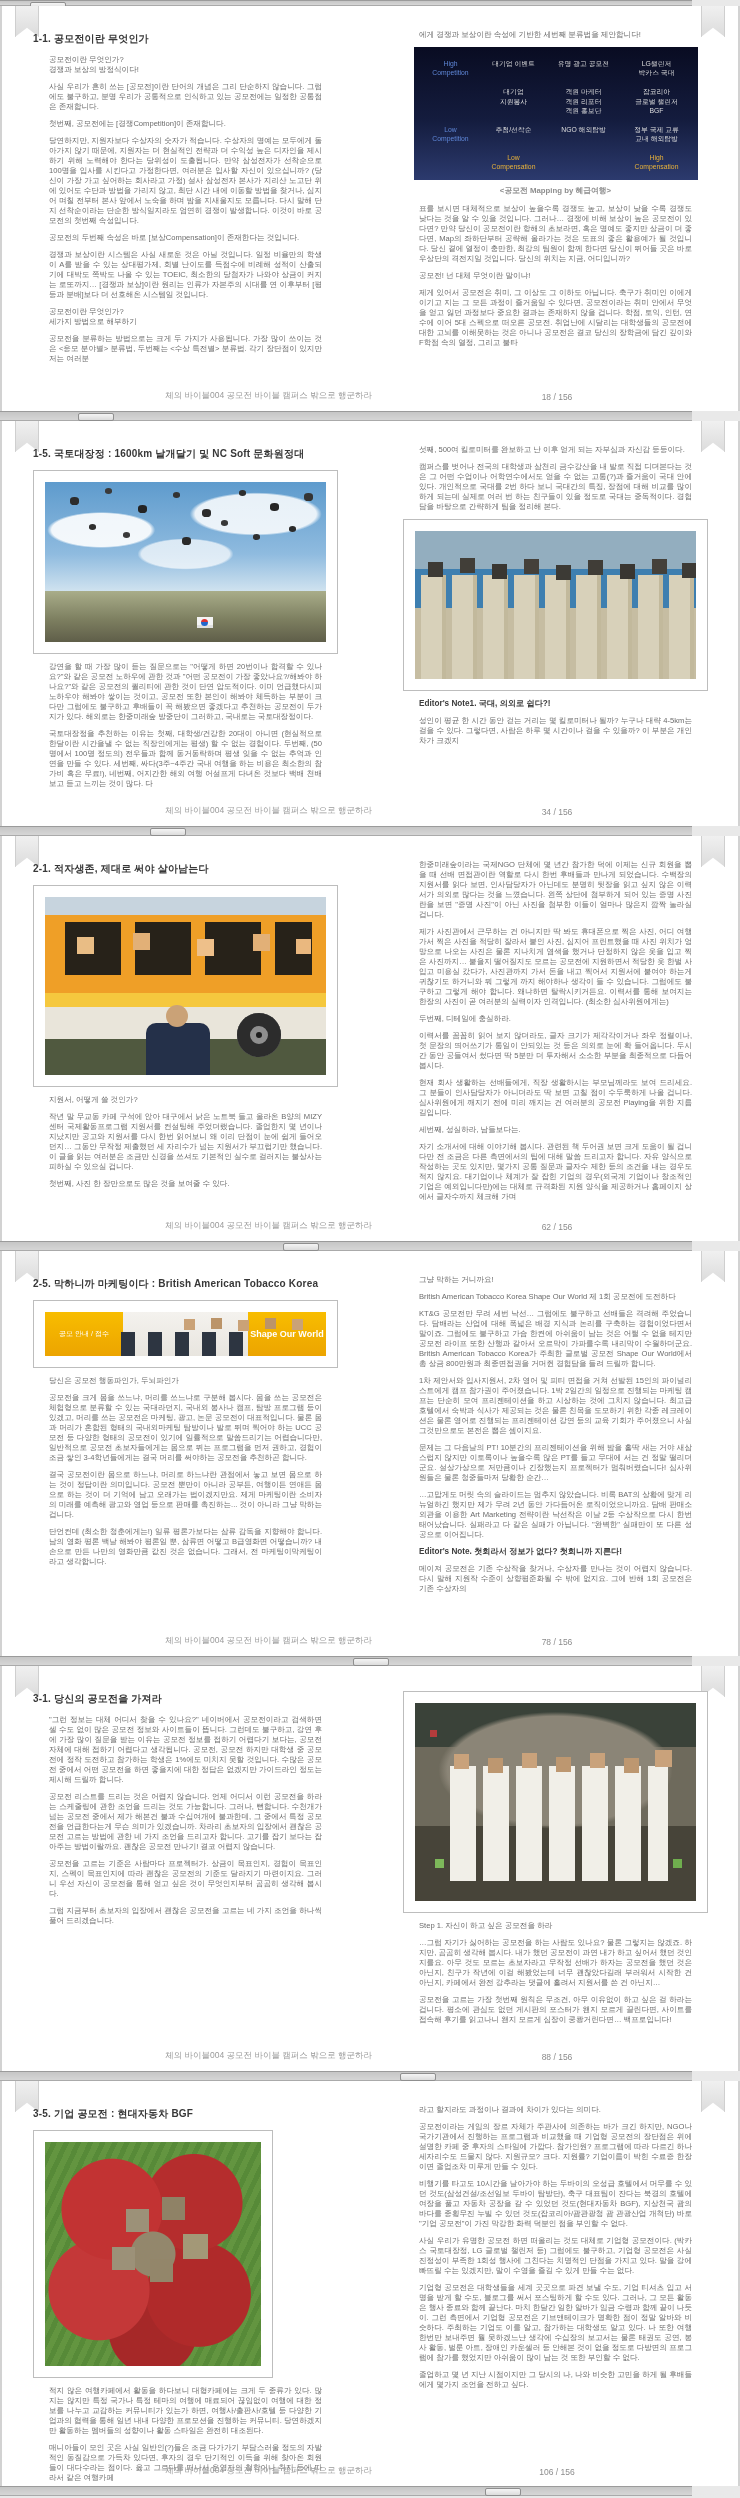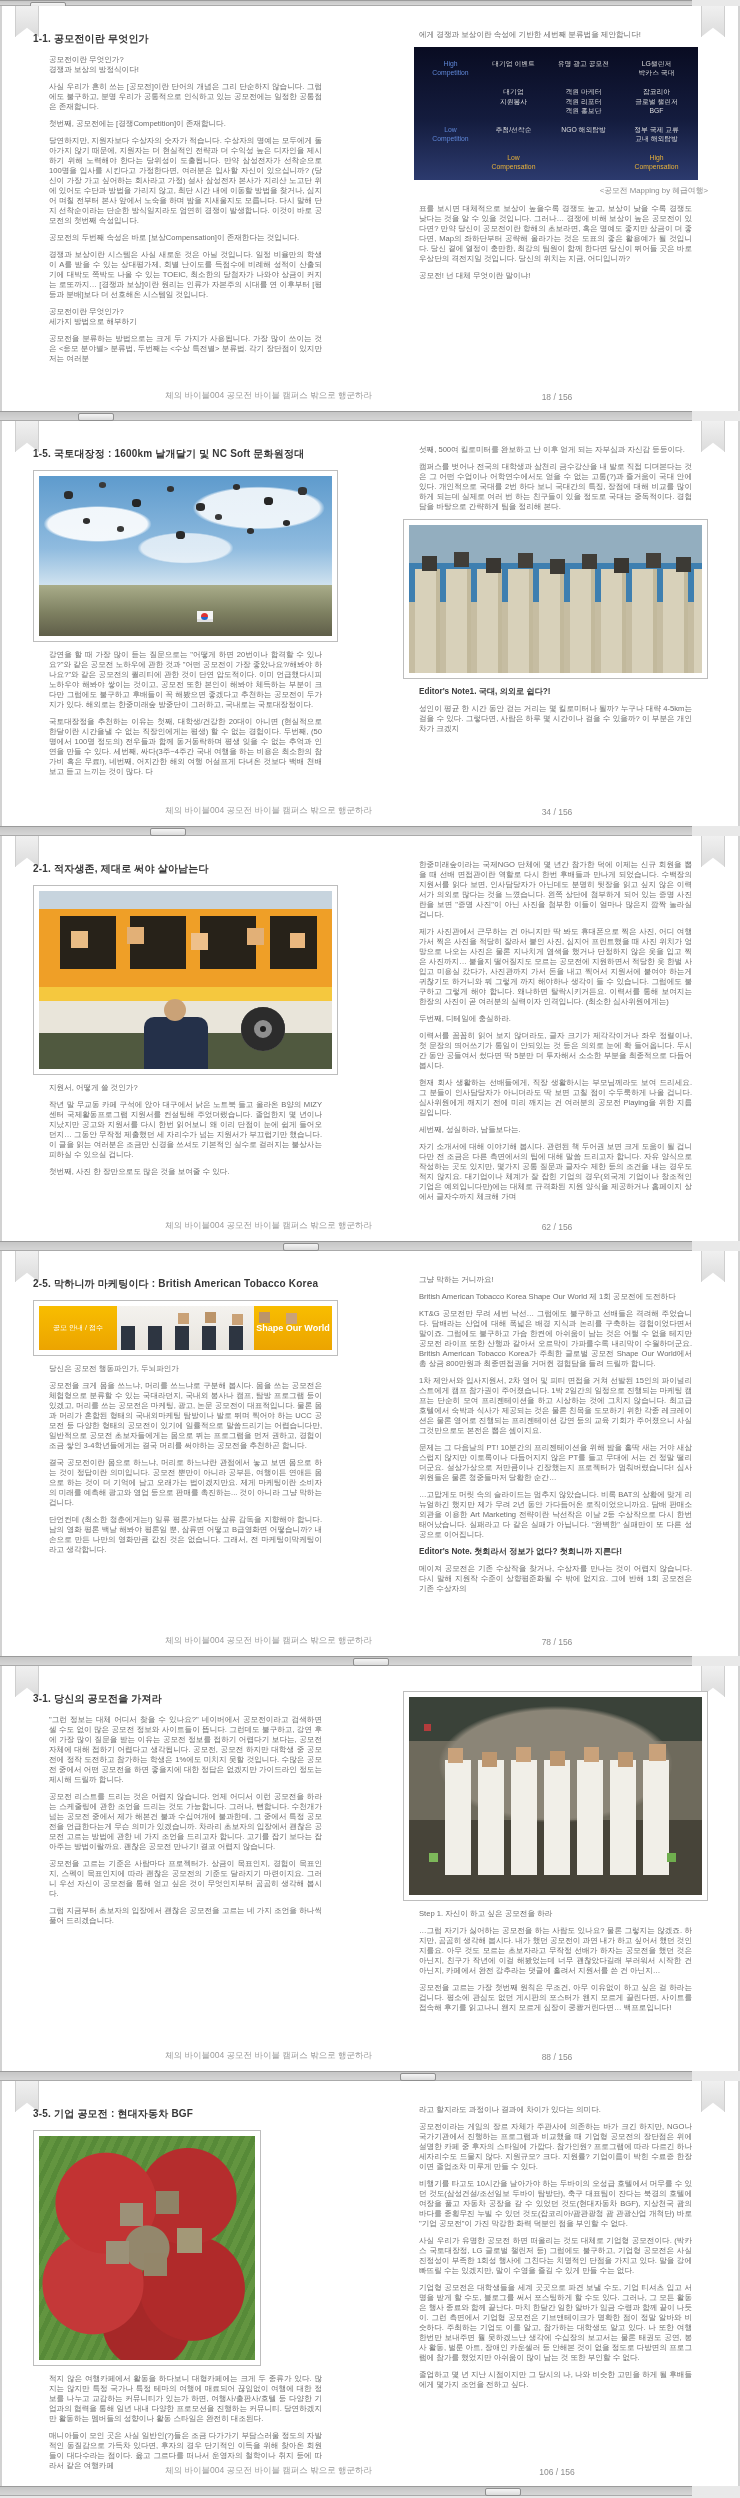--- a/index.html
+++ b/index.html
@@ -14,21 +14,21 @@
   .rib{position:absolute;top:0;width:22px;height:30px;background:linear-gradient(#f0f0f0,#dcdcdc);border:1px solid #cfcfcf;border-top:none;clip-path:polygon(0 0,100% 0,100% 100%,50% 70%,0 100%);}
   .rib.l{left:13px;} .rib.r{right:13px;}
   .col{position:absolute;top:24px;width:305px;}
   .col.l{left:31px;} .col.r{left:401px;}
   .hd{font-weight:bold;color:#383838;font-size:10px;margin:2px 0 9px;letter-spacing:.2px;}
   .p{font-size:7.6px;line-height:10px;color:#6b6b6b;margin:0 16px 7px;text-align:justify;white-space:pre-line;}
   .p.b{font-weight:bold;color:#3d3d3d;font-size:8.2px;}
   .foot{position:absolute;bottom:9px;width:370px;text-align:center;color:#9a9a9a;font-size:8.5px;}
   .foot.l{left:0;text-align:right;} .foot.r{left:370;left:370px;color:#8c8c8c;}
   
-  .photo{border:1px solid #bdbdbd;background:#fff;padding:5px;margin:1px 0 8px;}
+  .photo{border:1px solid #bdbdbd;background:#fff;padding:11px;margin:1px 0 8px;}
   .art{position:relative;overflow:hidden;}
   
   #art-hats{height:160px;background:
     radial-gradient(ellipse 90px 30px at 20% 30%,rgba(255,255,255,.9) 55%,transparent 60%),
     radial-gradient(ellipse 110px 36px at 75% 20%,rgba(255,255,255,.85) 55%,transparent 60%),
     radial-gradient(ellipse 80px 26px at 50% 45%,rgba(255,255,255,.7) 55%,transparent 60%),
     linear-gradient(180deg,#5e9bcd 0%,#8fbbdf 45%,#cfe2ef 68%,#a9ad8a 68%,#7d7f60 86%,#5f5e49 100%);}
   #art-hats .specks{position:absolute;top:0;left:0;width:3px;height:2px;background:transparent;border-radius:50%;
     box-shadow:28px 18px 0 3px #2c2c2c,62px 8px 0 2px #3a3a3a,96px 26px 0 3px #242424,130px 12px 0 2px #333,
     160px 30px 0 3px #2c2c2c,196px 10px 0 2px #2e2e2e,228px 24px 0 3px #262626,262px 14px 0 3px #343434,
@@ -76,21 +76,21 @@
     radial-gradient(circle at 71% 68%,#b02a2a 0 52px,transparent 53px),
     radial-gradient(circle at 50% 84%,#a62828 0 44px,transparent 45px),
     repeating-linear-gradient(115deg,#639540 0 6px,#578a38 6px 11px);}
   #art-grass .hats{position:absolute;top:0;left:0;width:1px;height:1px;
     box-shadow:92px 78px 0 11px #9c9178,128px 66px 0 11px #8f8266,150px 104px 0 12px #a39877,116px 128px 0 11px #93866a,78px 116px 0 11px #9c9178;}
   
   .maptbl{width:272px;margin:4px auto 5px;padding:12px 6px 8px;background:linear-gradient(180deg,#090c22 0%,#141c3e 55%,#2c3a6e 100%);display:grid;grid-template-columns:62px 64px 76px 70px;row-gap:10px;column-gap:0;}
   .maptbl .mc{font-size:6.8px;line-height:1.35;color:#dfdfdf;text-align:center;white-space:pre-line;}
   .maptbl .mc.blue{color:#5f87d8;}
   .maptbl .mc.yel{color:#e8b23a;}
-  .cap{font-size:7.8px;color:#8e8e8e;text-align:right;margin:0 0 8px;}
+  .cap{font-size:7.8px;color:#8e8e8e;text-align:center;margin:0 0 8px;font-weight:bold;}
 </style>
 </head>
 <body>
 
 <div class="viewer">
 
   <div class="sep half">
       <div class="thumb" style="left:30px"></div>
     </div>
 
@@ -137,20 +137,21 @@
         <div class="mc"></div>
         <div class="mc yel">Low
 Compensation</div>
         <div class="mc"></div>
         <div class="mc yel">High
 Compensation</div>
       </div>
       <div class="cap">&lt;공모전 Mapping by 혜급여행&gt;</div>
       <div class="p">표를 보시면 대체적으로 보상이 높을수록 경쟁도 높고, 보상이 낮을 수록 경쟁도 낮다는 것을 알 수 있을 것입니다. 그러나… 경쟁에 비해 보상이 높은 공모전이 있다면? 만약 당신이 공모전이란 항해의 초보라면, 혹은 명예도 좋지만 상금이 더 좋다면, Map의 좌하단부터 공략해 올라가는 것은 도표의 좋은 활용예가 될 것입니다. 당신 곁에 열정이 충만한, 최강의 팀원이 함께 한다면 당신이 뛰어들 곳은 바로 우상단의 격전지일 것입니다. 당신의 위치는 지금, 어디입니까?</div>
       <div class="p">공모전! 넌 대체 무엇이란 말이냐!</div>
+      <div class="p">제게 있어서 공모전은 취미, 그 이상도 그 이하도 아닙니다. 축구가 취미인 이에게 이기고 지는 그 모든 과정이 즐거움일 수 있다면, 공모전이라는 취미 안에서 무엇을 얻고 잃던 과정보다 중요한 결과는 존재하지 않을 겁니다. 학점, 토익, 인턴, 연수에 이어 5대 스펙으로 떠오른 공모전. 취업난에 시달리는 대학생들의 공모전에 대한 고뇌를 이해못하는 것은 아니나 공모전은 결코 당신의 장학금에 담긴 깊이와 F학점 속의 열정, 그리고 불타</div>
     </div>
     <div class="foot l">체의 바이블004 공모전 바이블 캠퍼스 밖으로 행군하라</div>
     <div class="foot r">18 / 156</div>
   </div>
   <div class="sep">
       <div class="thumb" style="left:78px"></div>
     </div>
 
   <div class="spread">
     <div class="rib l"></div>
@@ -240,21 +241,21 @@
       <div class="p">당신은 공모전 행동파인가, 두뇌파인가</div>
       <div class="p">공모전을 크게 몸을 쓰느냐, 머리를 쓰느냐로 구분해 봅시다. 몸을 쓰는 공모전은 체험형으로 분류할 수 있는 국대라던지, 국내외 봉사나 캠프, 탐방 프로그램 등이 있겠고, 머리를 쓰는 공모전은 마케팅, 광고, 논문 공모전이 대표적입니다. 물론 몸과 머리가 혼합된 형태의 국내외마케팅 탐방이나 발로 뛰며 찍어야 하는 UCC 공모전 등 다양한 형태의 공모전이 있기에 일률적으로 말씀드리기는 어렵습니다만, 일반적으로 공모전 초보자들에게는 몸으로 뛰는 프로그램을 먼저 권하고, 경험이 조금 쌓인 3-4학년들에게는 결국 머리를 써야하는 공모전을 추천하곤 합니다.</div>
       <div class="p">결국 공모전이란 몸으로 하느냐, 머리로 하느냐란 관점에서 놓고 보면 몸으로 하는 것이 정답이란 의미입니다. 공모전 뿐만이 아니라 공부든, 여행이든 연애든 몸으로 하는 것이 더 기억에 남고 오래가는 법이겠지만요. 제게 마케팅이란 소비자의 미래를 예측해 광고와 영업 등으로 판매를 촉진하는... 것이 아니라 그냥 막하는 겁니다.</div>
       <div class="p">단언컨데 (최소한 청춘에게는!) 일류 평론가보다는 삼류 감독을 지향해야 합니다. 남의 영화 평론 백날 해봐야 평론일 뿐, 삼류면 어떻고 B급영화면 어떻습니까? 내 손으로 만든 나만의 영화만큼 값진 것은 없습니다. 그래서, 전 마케팅이막케팅이라고 생각합니다.</div>
     </div>
     <div class="col r">
       <div class="p">그냥 막하는 거니까요!</div>
       <div class="p">British American Tobacco Korea Shape Our World 제 1회 공모전에 도전하다</div>
       <div class="p">KT&amp;G 공모전만 무려 세번 낙선… 그럼에도 불구하고 선배들은 격려해 주었습니다. 담배라는 산업에 대해 폭넓은 배경 지식과 논리를 구축하는 경험이었다면서 말이죠. 그럼에도 불구하고 가슴 한켠에 아쉬움이 남는 것은 어쩔 수 없을 테지만 공모전 라이프 또한 산행과 같아서 오르막이 가파를수록 내리막이 수월하더군요. British American Tobacco Korea가 주최한 글로벌 공모전 Shape Our World에서 총 상금 800만원과 최종면접권을 거머쥔 경험담을 들려 드릴까 합니다.</div>
       <div class="p">1차 제안서와 입사지원서, 2차 영어 및 피티 면접을 거쳐 선발된 15인의 파이널리스트에게 캠프 참가권이 주어졌습니다. 1박 2일간의 일정으로 진행되는 마케팅 캠프는 단순히 모여 프리젠테이션을 하고 시상하는 것에 그치지 않습니다. 최고급 호텔에서 숙박과 식사가 제공되는 것은 물론 친목을 도모하기 위한 각종 레크레이션은 물론 영어로 진행되는 프리젠테이션 강연 등의 교육 기회가 주어졌으니 사실 그것만으로도 본전은 뽑은 셈이지요.</div>
-      <div class="p">문제는 그 다음날의 PT! 10분간의 프리젠테이션을 위해 밤을 홀딱 새는 거야 새삼스럽지 않지만 이토록이나 다듬어지지 않은 PT를 들고 무대에 서는 건 정말 떨리더군요. 설상가상으로 저만큼이나 긴장했는지 프로젝터가 멈춰버렸습니다! 심사위원들은 물론 청중들마저 당황한 순간…</div>
+      <div class="p">문제는 그 다음날의 PT! 10분간의 프리젠테이션을 위해 밤을 홀딱 새는 거야 새삼스럽지 않지만 이토록이나 높을수록 않은 PT를 들고 무대에 서는 건 정말 떨리더군요. 설상가상으로 저만큼이나 긴장했는지 프로젝터가 멈춰버렸습니다! 심사위원들은 물론 청중들마저 당황한 순간…</div>
       <div class="p">…고맙게도 머릿 속의 슬라이드는 멈추지 않았습니다. 비록 BAT의 상황에 맞게 리뉴얼하긴 했지만 제가 무려 2년 동안 가다듬어온 로직이었으니까요. 담배 판매소 외관을 이용한 Art Marketing 전략이란 낙선작은 이날 2등 수상작으로 다시 한번 태어났습니다. 실패라고 다 같은 실패가 아닙니다. "완벽한" 실패만이 또 다른 성공으로 이어집니다.</div>
       <div class="p b">Editor's Note. 첫회라서 정보가 없다? 첫회니까 지른다!</div>
       <div class="p">메이져 공모전은 기존 수상작을 찾거나, 수상자를 만나는 것이 어렵지 않습니다. 다시 말해  지원작 수준이 상향평준화될 수 밖에 없지요. 그에 반해 1회 공모전은 기존 수상자의</div>
     </div>
     <div class="foot l">체의 바이블004 공모전 바이블 캠퍼스 밖으로 행군하라</div>
     <div class="foot r">78 / 156</div>
   </div>
   <div class="sep">
       <div class="thumb" style="left:353px"></div>
     </div>

